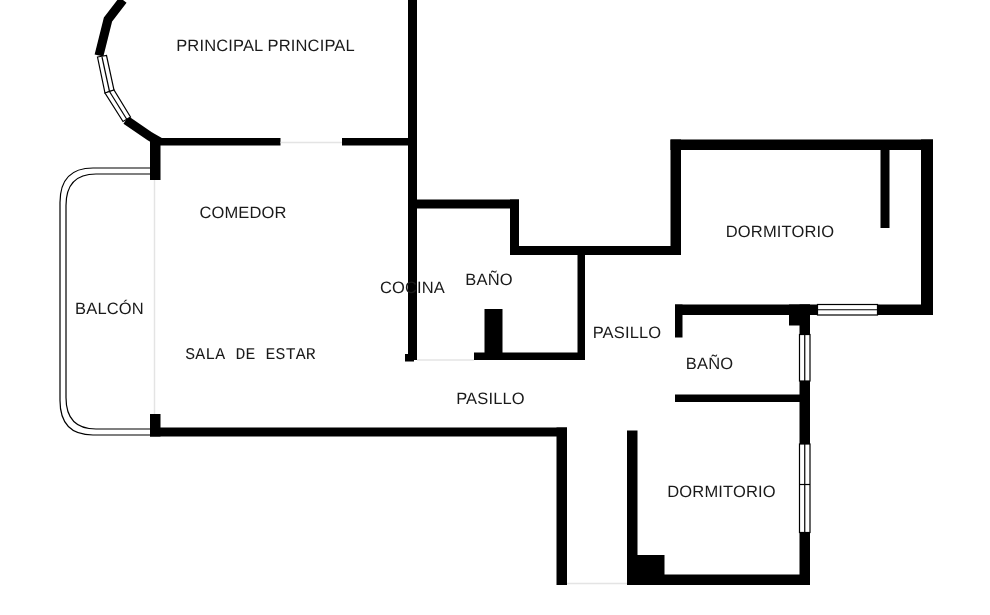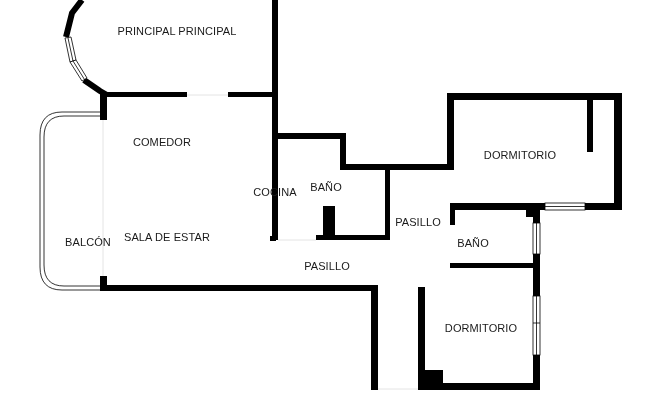--- a/index.html
+++ b/index.html
@@ -87,20 +87,20 @@
     <line x1="187" y1="95" x2="228" y2="95"></line>
     <line x1="103" y1="120" x2="103" y2="276"></line>
     <line x1="278" y1="240" x2="316" y2="240"></line>
     <line x1="378" y1="389" x2="418" y2="389"></line>
   </g>
 </svg>
 
 <div class="room-label" style="left:177px;top:31px;">PRINCIPAL PRINCIPAL</div>
 <div class="room-label" style="left:162px;top:142px;">COMEDOR</div>
 <div class="room-label" style="left:243px;top:192px;margin-left:32px;">COCINA</div>
-<div class="room-label" style="left:88px;top:206px;margin-top:36px;">BALCÓN</div>
-<div class="room-label" style="left:167px;top:237px;">SALA DE ESTAR</div>
+<div class="room-label" style="left:73px;top:206px;">BALCÓN</div>
+<div class="room-label" style="left:167px;top:237px;font-family:Liberation Mono, monospace;">SALA DE ESTAR</div>
 <div class="room-label" style="left:326px;top:187px;">BAÑO</div>
 <div class="room-label" style="left:418px;top:222px;">PASILLO</div>
 <div class="room-label" style="left:327px;top:266px;">PASILLO</div>
 <div class="room-label" style="left:520px;top:155px;">DORMITORIO</div>
 <div class="room-label" style="left:473px;top:243px;">BAÑO</div>
 <div class="room-label" style="left:481px;top:328px;">DORMITORIO</div>
 
 </body></html>

